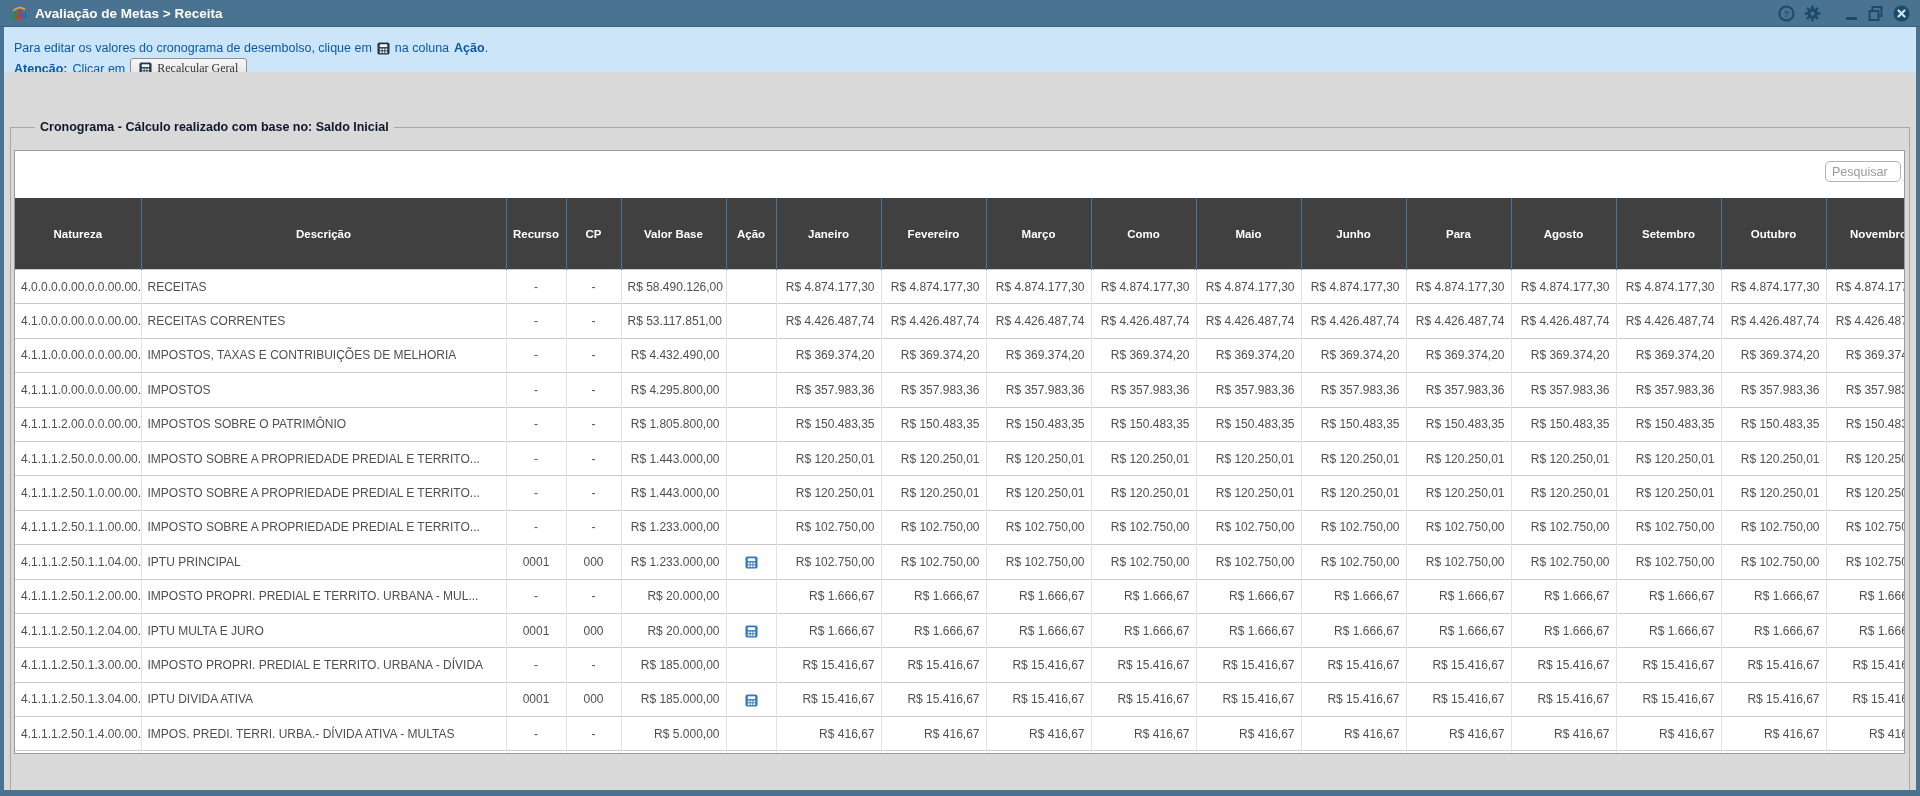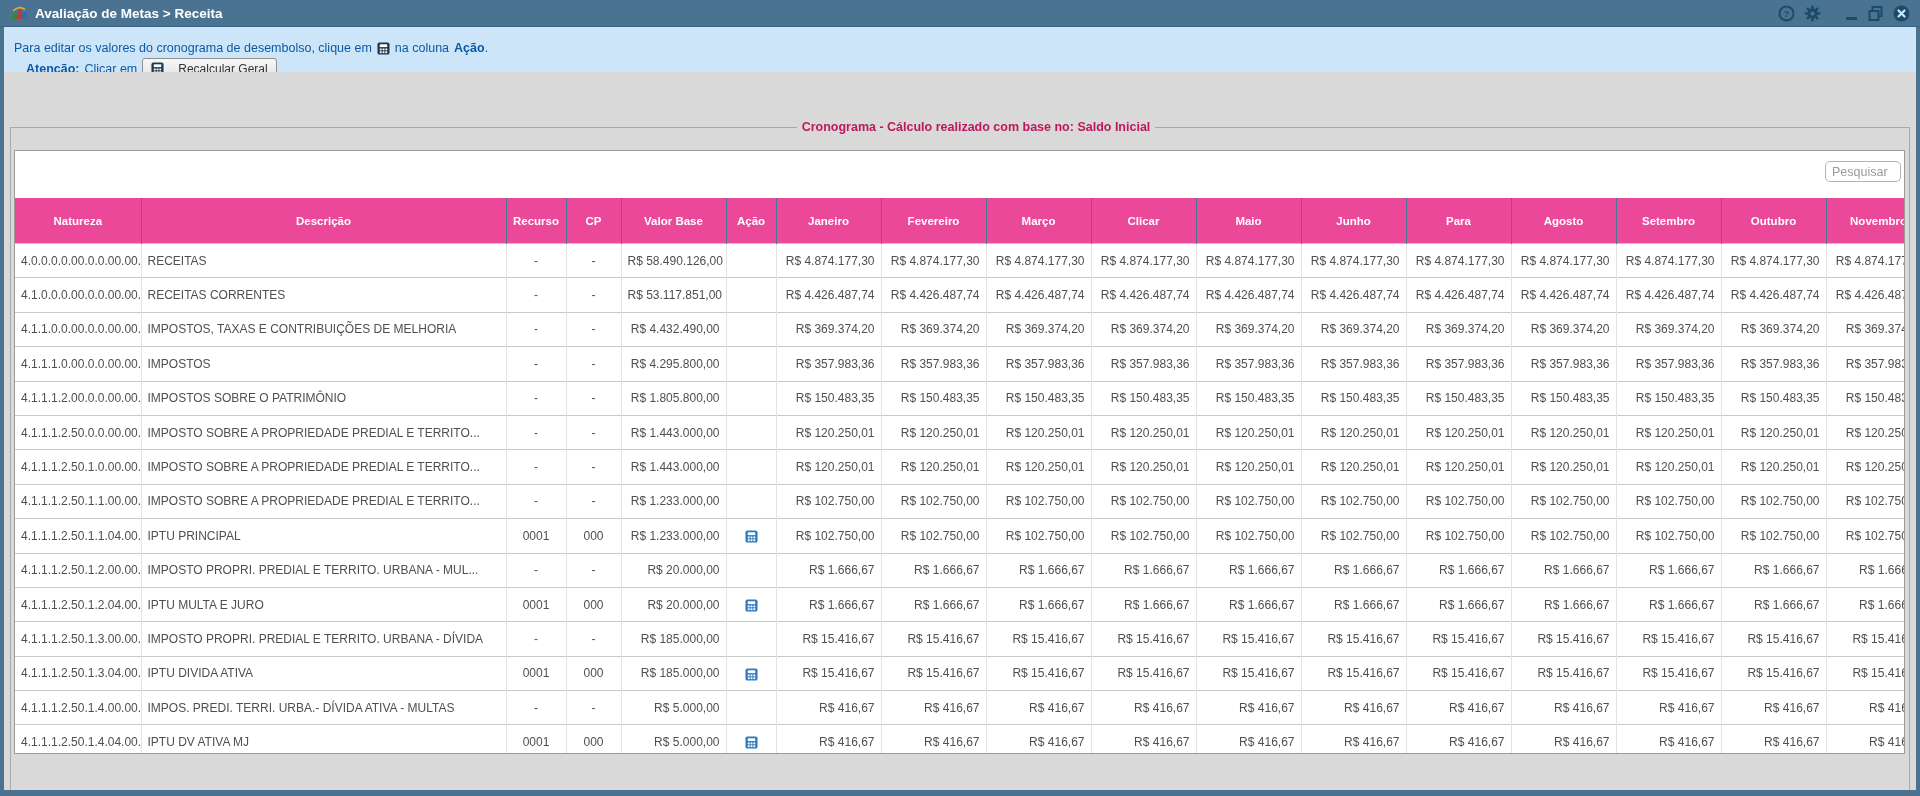--- a/index.html
+++ b/index.html
@@ -24,58 +24,58 @@
   .tb-controls{margin-left:auto;display:flex;align-items:center;gap:9px;}
   .tb-btn{display:inline-flex;align-items:center;justify-content:center;cursor:default;}
   .tb-sep{width:6px;}
 
   
   .infobar{
     position:absolute;top:25px;left:4px;right:4px;height:47px;background:#cde5f8;
     box-sizing:border-box;padding:16px 10px;color:#0c5aa6;font-size:12.5px;
   }
   .info-line{display:flex;align-items:center;gap:5px;white-space:nowrap;}
-  .info-line + .info-line{margin-top:3px;margin-left:12px;}
+  .info-line + .info-line{margin-top:3px;}
   .info-line b{font-weight:bold;}
   .btn{
-    display:inline-flex;align-items:center;gap:14px;
+    display:inline-flex;align-items:center;gap:5px;
     background:linear-gradient(#f7f7f7,#e3e3e3);
     border:1px solid #8f8f8f;border-radius:3px;color:#333;
-    font-family:Liberation Sans, sans-serif;cursor:pointer;
+    font-family:Liberation Serif, serif;cursor:pointer;
   }
   .btn-inline{font-size:12px;padding:2px 8px;height:21px;box-sizing:border-box;}
 
   
   .content{position:absolute;top:72px;left:4px;right:4px;bottom:6px;background:#d9d9d9;}
   fieldset.group{
     position:absolute;left:6px;right:6px;top:48px;bottom:0;margin:0;padding:0;
     border:1px solid #a8a8a8;border-bottom:none;
   }
   fieldset.group legend{
-    margin-left:16px;padding:0 5px;font-size:12.5px;font-weight:bold;color:#be185d;text-align:center;
+    margin-left:24px;padding:0 5px;font-size:12.5px;font-weight:bold;color:#0f172a;
   }
 
   
   .panel{
     position:absolute;top:16px;left:3px;right:4px;height:604px;background:#fff;
     border:1px solid #9a9a9a;box-sizing:border-box;
   }
   .search-input{
     position:absolute;top:10px;right:3px;width:76px;height:21px;box-sizing:border-box;
     border:1px solid #b3b3b3;font-size:12.5px;padding:2px 6px;color:#444;
     font-family:"Liberation Sans",sans-serif;border-radius:5px;
   }
   .search-input::placeholder{color:#9a9a9a;}
 
   
   .table-clip{position:absolute;top:47px;left:0;right:0;bottom:0;overflow:hidden;}
   table.grid{border-collapse:collapse;table-layout:fixed;width:1916px;}
   table.grid th{
-    height:37px;background:#ec4899;color:#fff;font-size:11.5px;font-weight:bold;
-    text-align:center;border-right:1px solid #47769a;padding:4px 2px;
+    height:37px;background:#404040;color:#fff;font-size:11.5px;font-weight:bold;
+    text-align:center;border-right:1px solid #47769a;padding:17px 2px;
     overflow:hidden;white-space:nowrap;
   }
   table.grid tbody tr{height:34.4px;}
   table.grid td{
     font-size:12px;color:#4f4f4f;border-top:1px solid #c9c9c9;border-right:1px solid #e3e3e3;
     padding:0 6px;white-space:nowrap;overflow:hidden;vertical-align:middle;background:#fff;
   }
   td.c-code{text-align:left;padding-left:9px;}
   td.c-desc{text-align:left;}
   td.c-center{text-align:center;}
@@ -210,21 +210,21 @@
               <tr>
                 <th>Natureza</th>
                 <th>Descrição</th>
                 <th>Recurso</th>
                 <th>CP</th>
                 <th>Valor Base</th>
                 <th>Ação</th>
                 <th>Janeiro</th>
                 <th>Fevereiro</th>
                 <th>Março</th>
-                <th>Clicar</th>
+                <th>Como</th>
                 <th>Maio</th>
                 <th>Junho</th>
                 <th>Para</th>
                 <th>Agosto</th>
                 <th>Setembro</th>
                 <th>Outubro</th>
                 <th>Novembro</th>
               </tr>
             </thead>
           <tbody>

